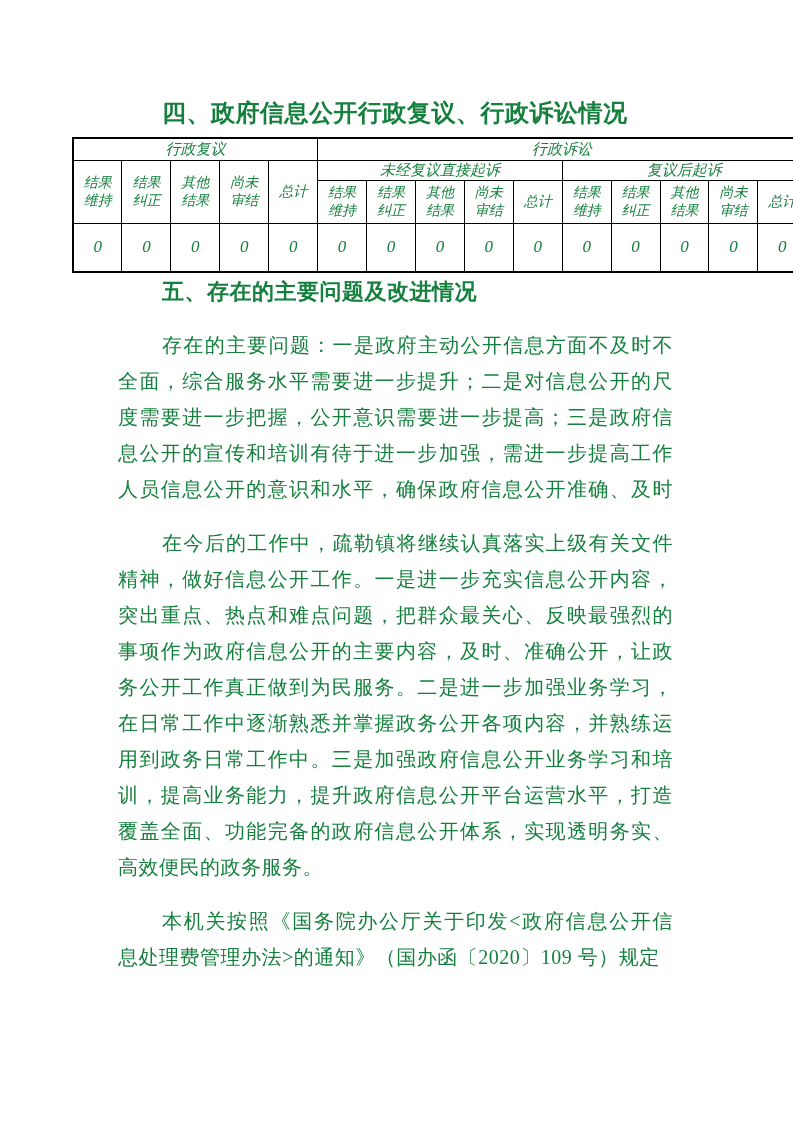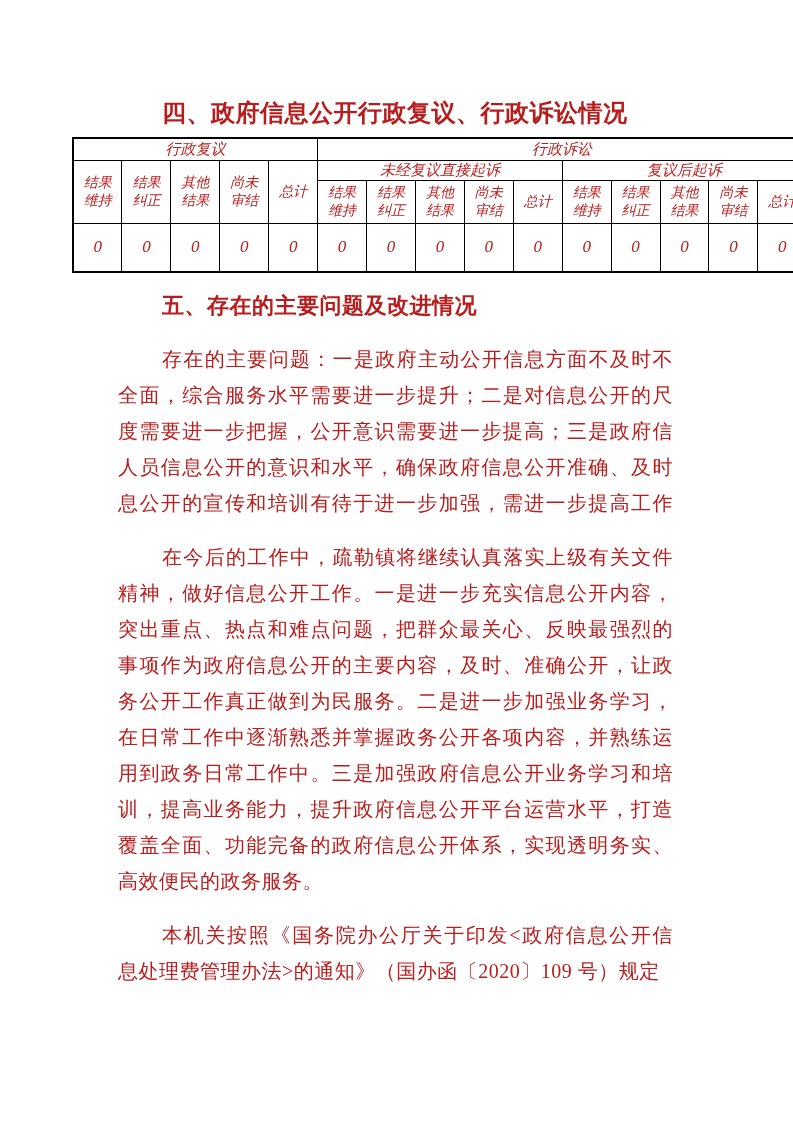--- a/index.html
+++ b/index.html
@@ -3,21 +3,21 @@
 <meta charset="utf-8">
 <style>
   * { margin: 0; padding: 0; box-sizing: border-box; }
   html, body { background: #e8e8e8; }
   .page {
     position: relative;
     width: 793px;
     height: 1122px;
     margin: 0 auto;
     background: #ffffff;
-    color: #b91c1c;
+    color: #15803d;
     font-family: "Liberation Serif", "DejaVu Serif", serif;
     padding: 96px 120px 0 118px;
     overflow: hidden;
   }
   .sec-title {
     font-family: "Liberation Sans", "DejaVu Sans", sans-serif;
     font-weight: bold;
     line-height: 34px;
     text-indent: 44px;
     white-space: nowrap;
@@ -56,21 +56,21 @@
     font-size: 20px;
     line-height: 36px;
     height: 36px;
     text-align: justify;
     text-align-last: justify;
     letter-spacing: 0.5px;
   }
   .line.first { text-indent: 44px; }
   .line.plast { text-align-last: left; }
 
-  .title-5 { margin-top: 16px; }
+  .title-5 { margin-top: 2px; }
   .title-6 { margin-top: 0px; }
 </style>
 </head>
 <body>
 
 <div class="page">
 
   <div class="sec-title big">四、政府信息公开行政复议、行政诉讼情况</div>
 
   <table class="report-table">
@@ -148,22 +148,22 @@
       </tr>
     </tbody>
   </table>
 
   <div class="sec-title mid title-5">五、存在的主要问题及改进情况</div>
 
   <div class="para">
     <div class="line first">存在的主要问题：一是政府主动公开信息方面不及时不</div>
     <div class="line">全面，综合服务水平需要进一步提升；二是对信息公开的尺</div>
     <div class="line">度需要进一步把握，公开意识需要进一步提高；三是政府信</div>
+    <div class="line">息公开的宣传和培训有待于进一步加强，需进一步提高工作</div>
     <div class="line">人员信息公开的意识和水平，确保政府信息公开准确、及时</div>
-    <div class="line">息公开的宣传和培训有待于进一步加强，需进一步提高工作</div>
   </div>
 
   <div class="para">
     <div class="line first">在今后的工作中，疏勒镇将继续认真落实上级有关文件</div>
     <div class="line">精神，做好信息公开工作。一是进一步充实信息公开内容，</div>
     <div class="line">突出重点、热点和难点问题，把群众最关心、反映最强烈的</div>
     <div class="line">事项作为政府信息公开的主要内容，及时、准确公开，让政</div>
     <div class="line">务公开工作真正做到为民服务。二是进一步加强业务学习，</div>
     <div class="line">在日常工作中逐渐熟悉并掌握政务公开各项内容，并熟练运</div>
     <div class="line">用到政务日常工作中。三是加强政府信息公开业务学习和培</div>

